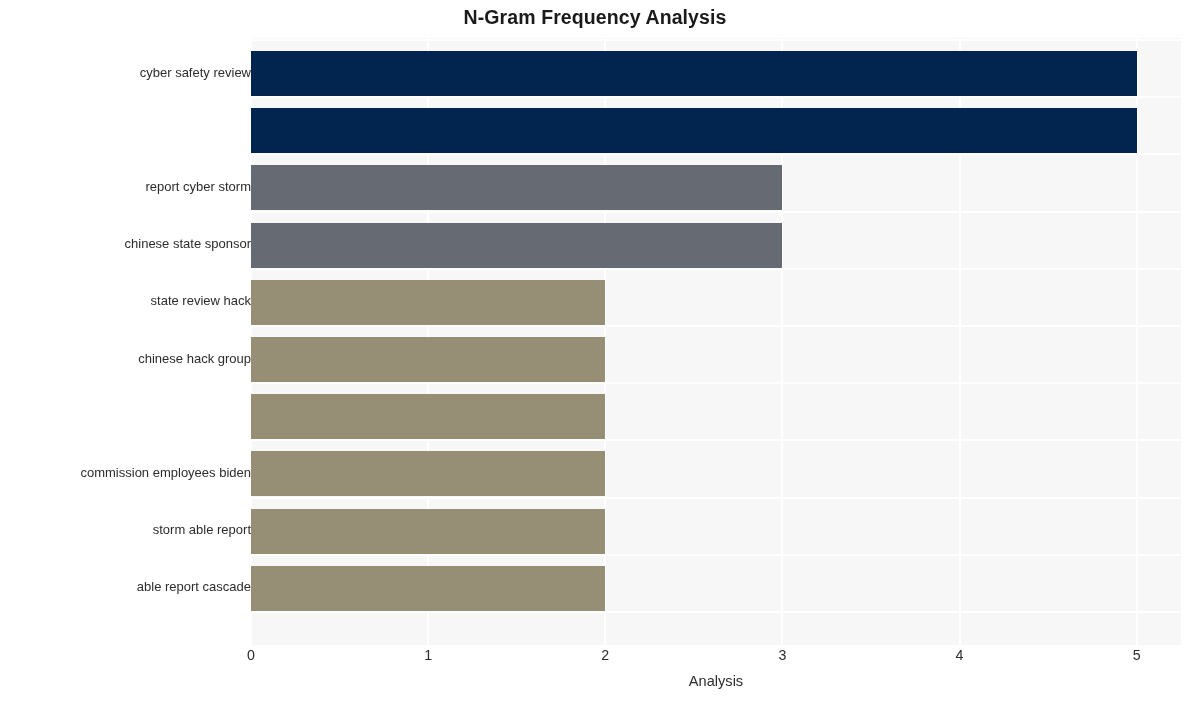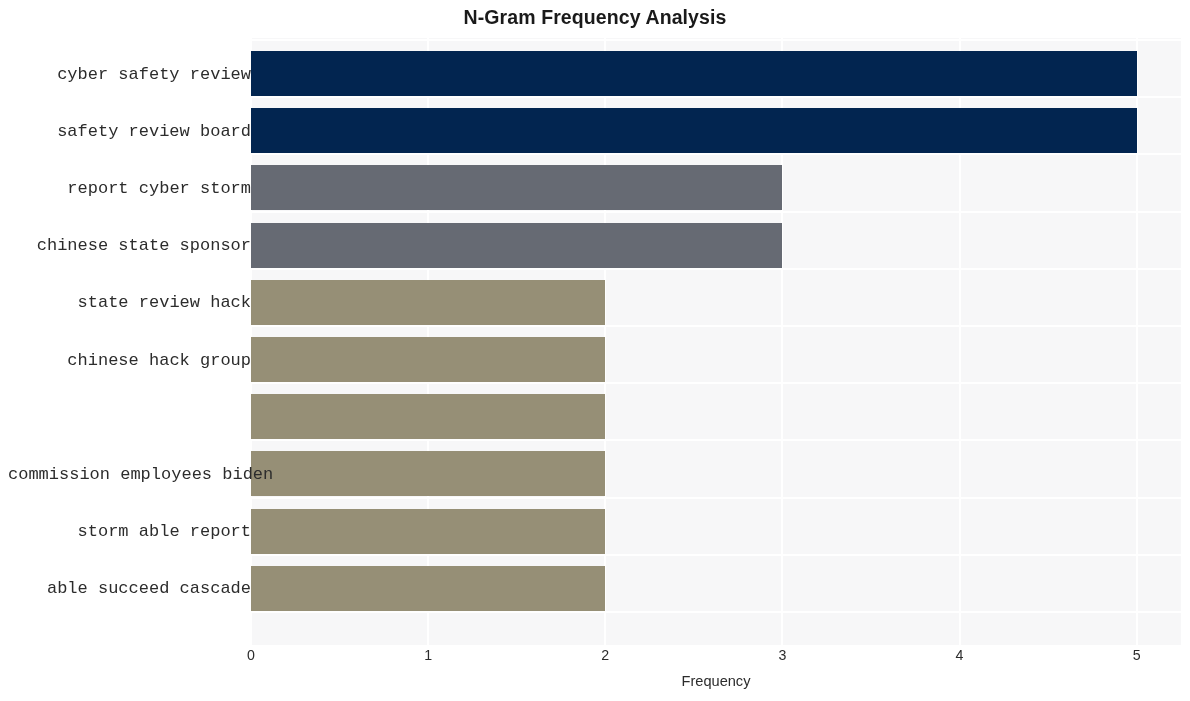--- a/index.html
+++ b/index.html
@@ -65,24 +65,23 @@
     left: 0;
     height: 45px;
   }
 
   
   .ytick {
     position: absolute;
     right: 0;
     width: 243px;
     text-align: right;
-    font-size: 17px;
+    font-size: 13px;
     color: #2c2c2c;
     white-space: nowrap;
-    font-family: Liberation Mono, monospace;
   }
   #y-labels {
     position: absolute;
     left: 0;
     top: 38px;
     width: 251px;
     height: 607px;
   }
 
   
@@ -151,34 +150,33 @@
         <div class="bar" title="sponsor hack group: 2" style="top: 299px; width: 354.286px; background: rgb(150, 143, 118);"></div>
         <div class="bar" title="account government employees: 2" style="top: 356.2px; width: 354.286px; background: rgb(150, 143, 118);"></div>
         <div class="bar" title="commission president biden: 2" style="top: 413.4px; width: 354.286px; background: rgb(150, 143, 118);"></div>
         <div class="bar" title="storm able succeed: 2" style="top: 470.6px; width: 354.286px; background: rgb(150, 143, 118);"></div>
         <div class="bar" title="able succeed cascade: 2" style="top: 527.8px; width: 354.286px; background: rgb(150, 143, 118);"></div>
       </div>
   </div>
 
   <div id="y-labels">
       <div class="ytick" style="top: 26.5px;">cyber safety review</div>
-      <div class="ytick" style="top: 83.7px;">safety review board</div>
       <div class="ytick" style="top: 140.9px;">report cyber storm</div>
       <div class="ytick" style="top: 198.1px; text-align: right;">chinese state sponsor</div>
       <div class="ytick" style="top: 255.3px;">state review hack</div>
       <div class="ytick" style="top: 312.5px;">chinese hack group</div>
       <div class="ytick" style="top: 426.9px;">commission employees biden</div>
       <div class="ytick" style="top: 484.1px;">storm able report</div>
-      <div class="ytick" style="top: 541.3px;">able succeed cascade</div>
+      <div class="ytick" style="top: 541.3px;">able report cascade</div>
     </div>
 
   <div id="x-labels">
       <div class="xtick" style="left: 0px;">0</div>
       <div class="xtick" style="left: 177.143px;">1</div>
       <div class="xtick" style="left: 354.286px;">2</div>
       <div class="xtick" style="left: 531.429px;">3</div>
       <div class="xtick" style="left: 708.571px;">4</div>
       <div class="xtick" style="left: 885.714px;">5</div>
     </div>
 
-  <div id="x-axis-title">Frequency</div>
+  <div id="x-axis-title">Analysis</div>
 
 </div>
 
 </body></html>

